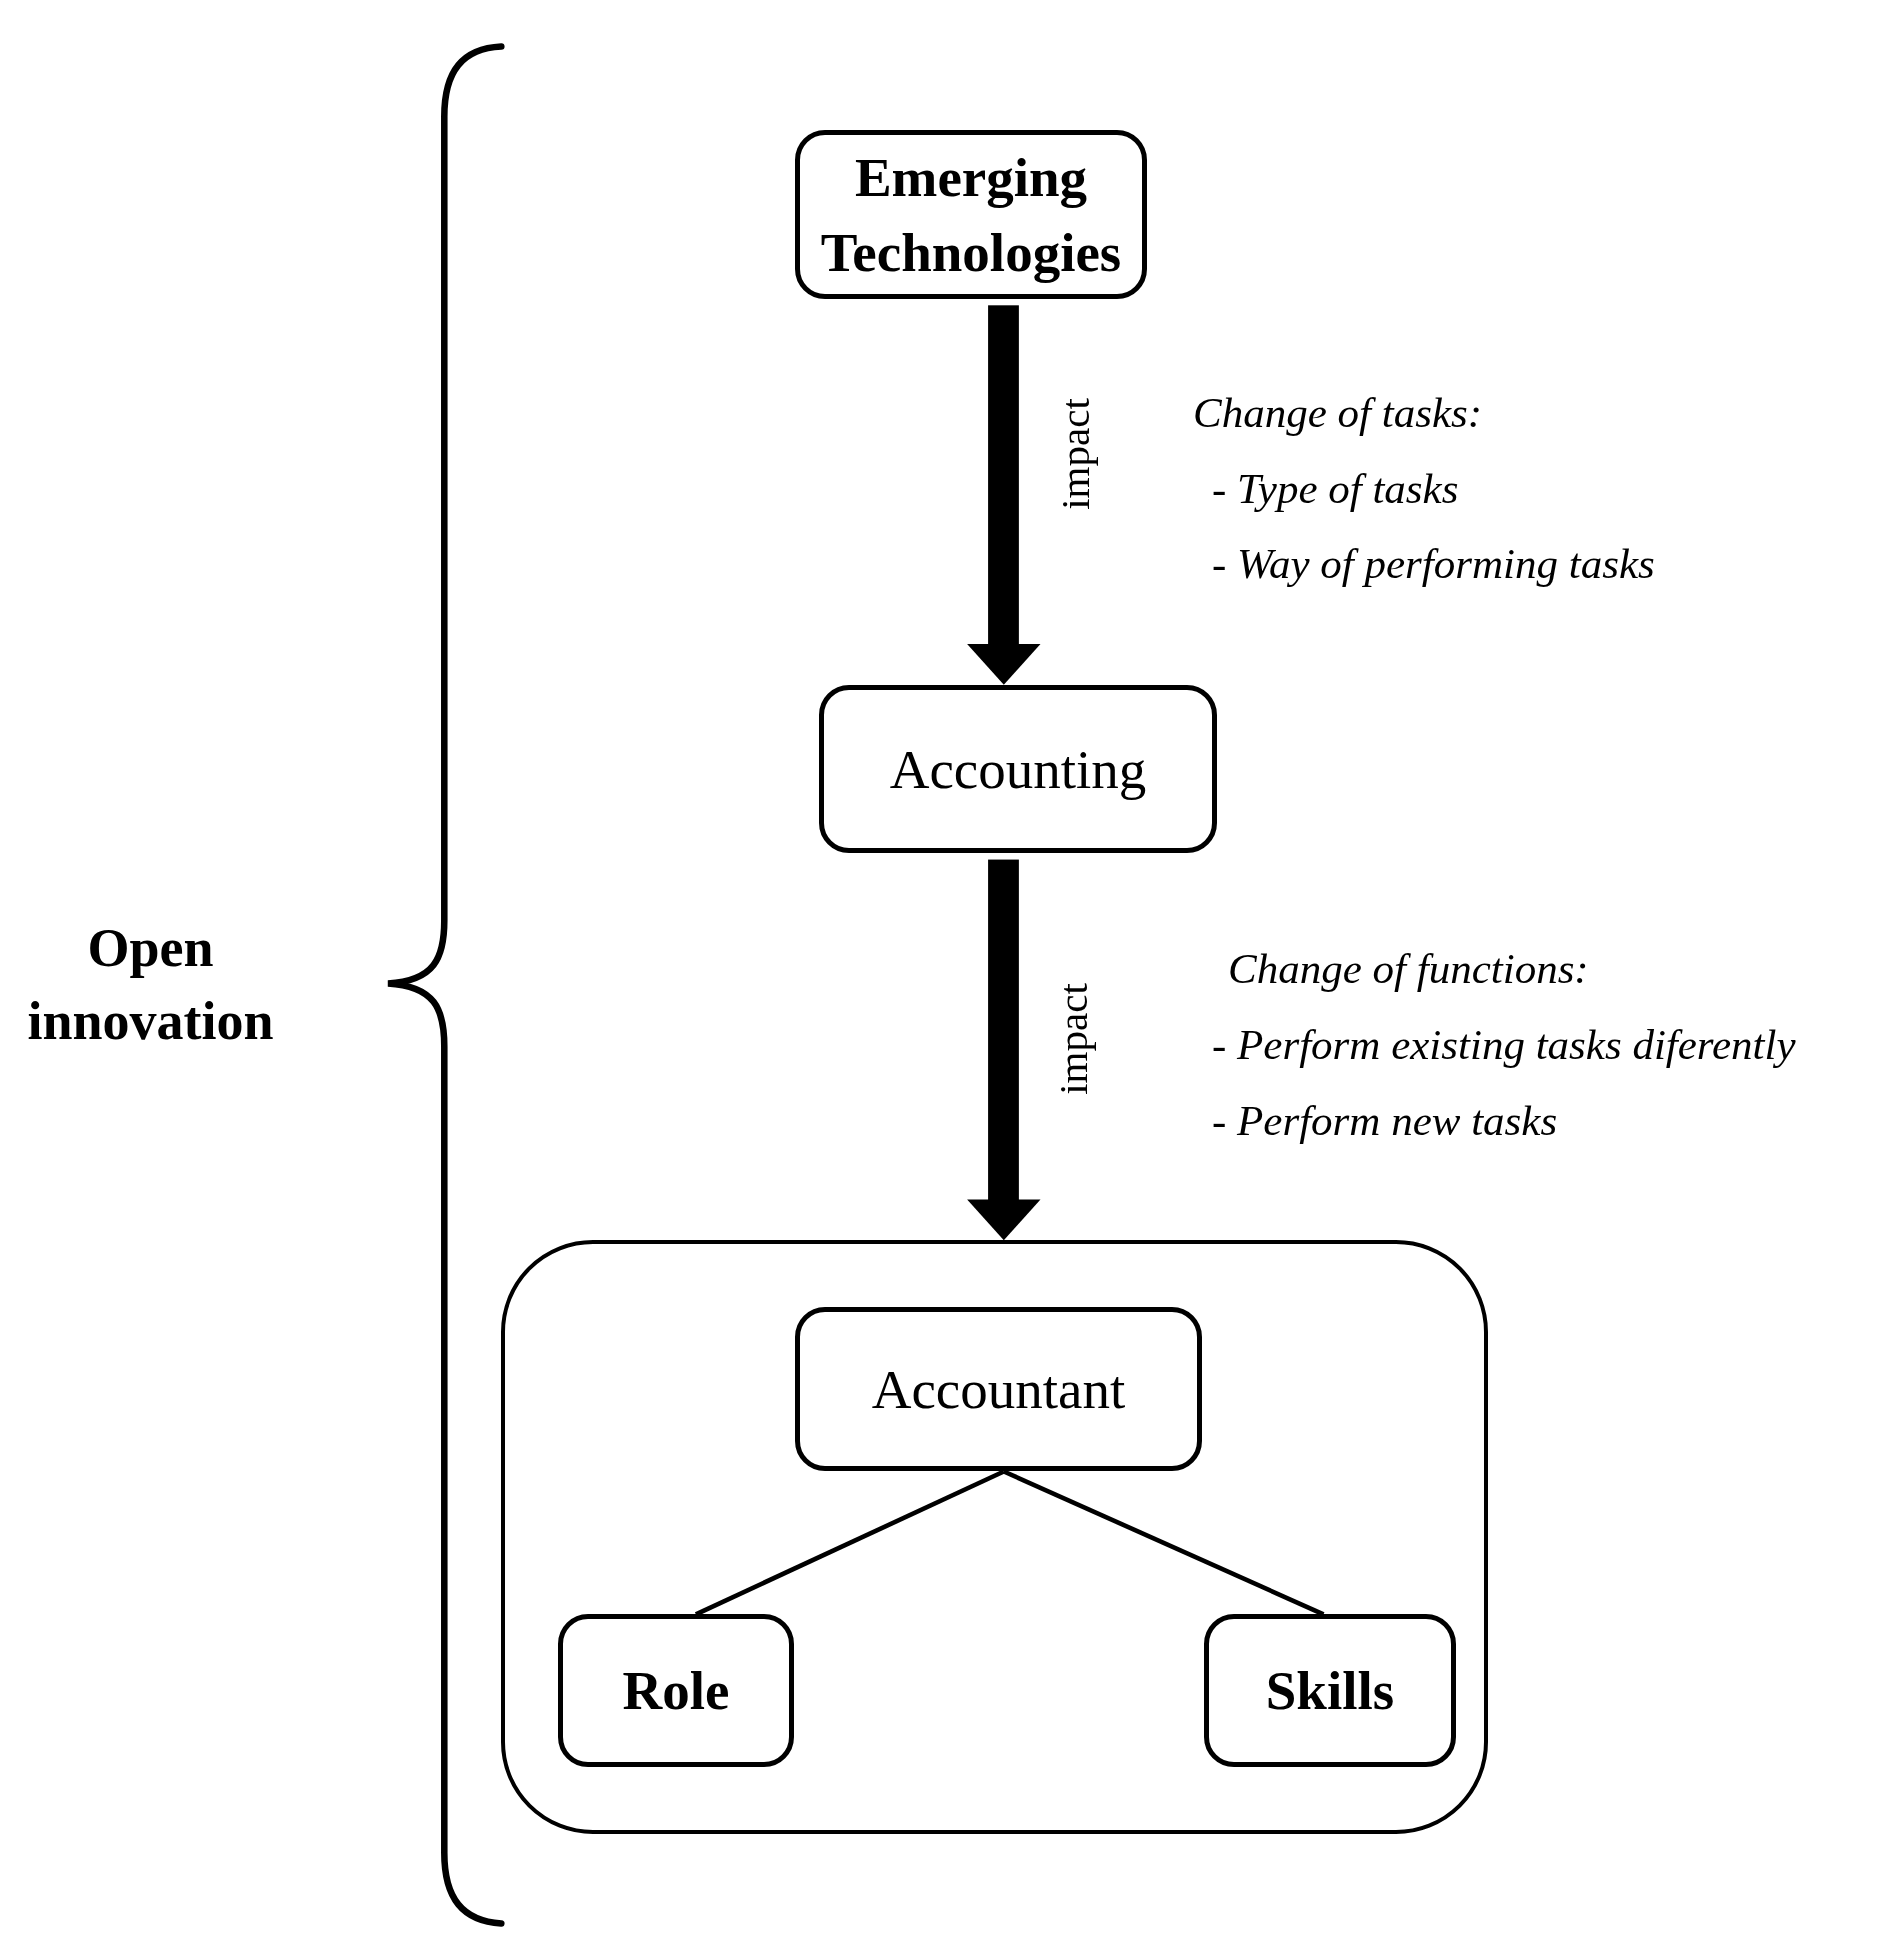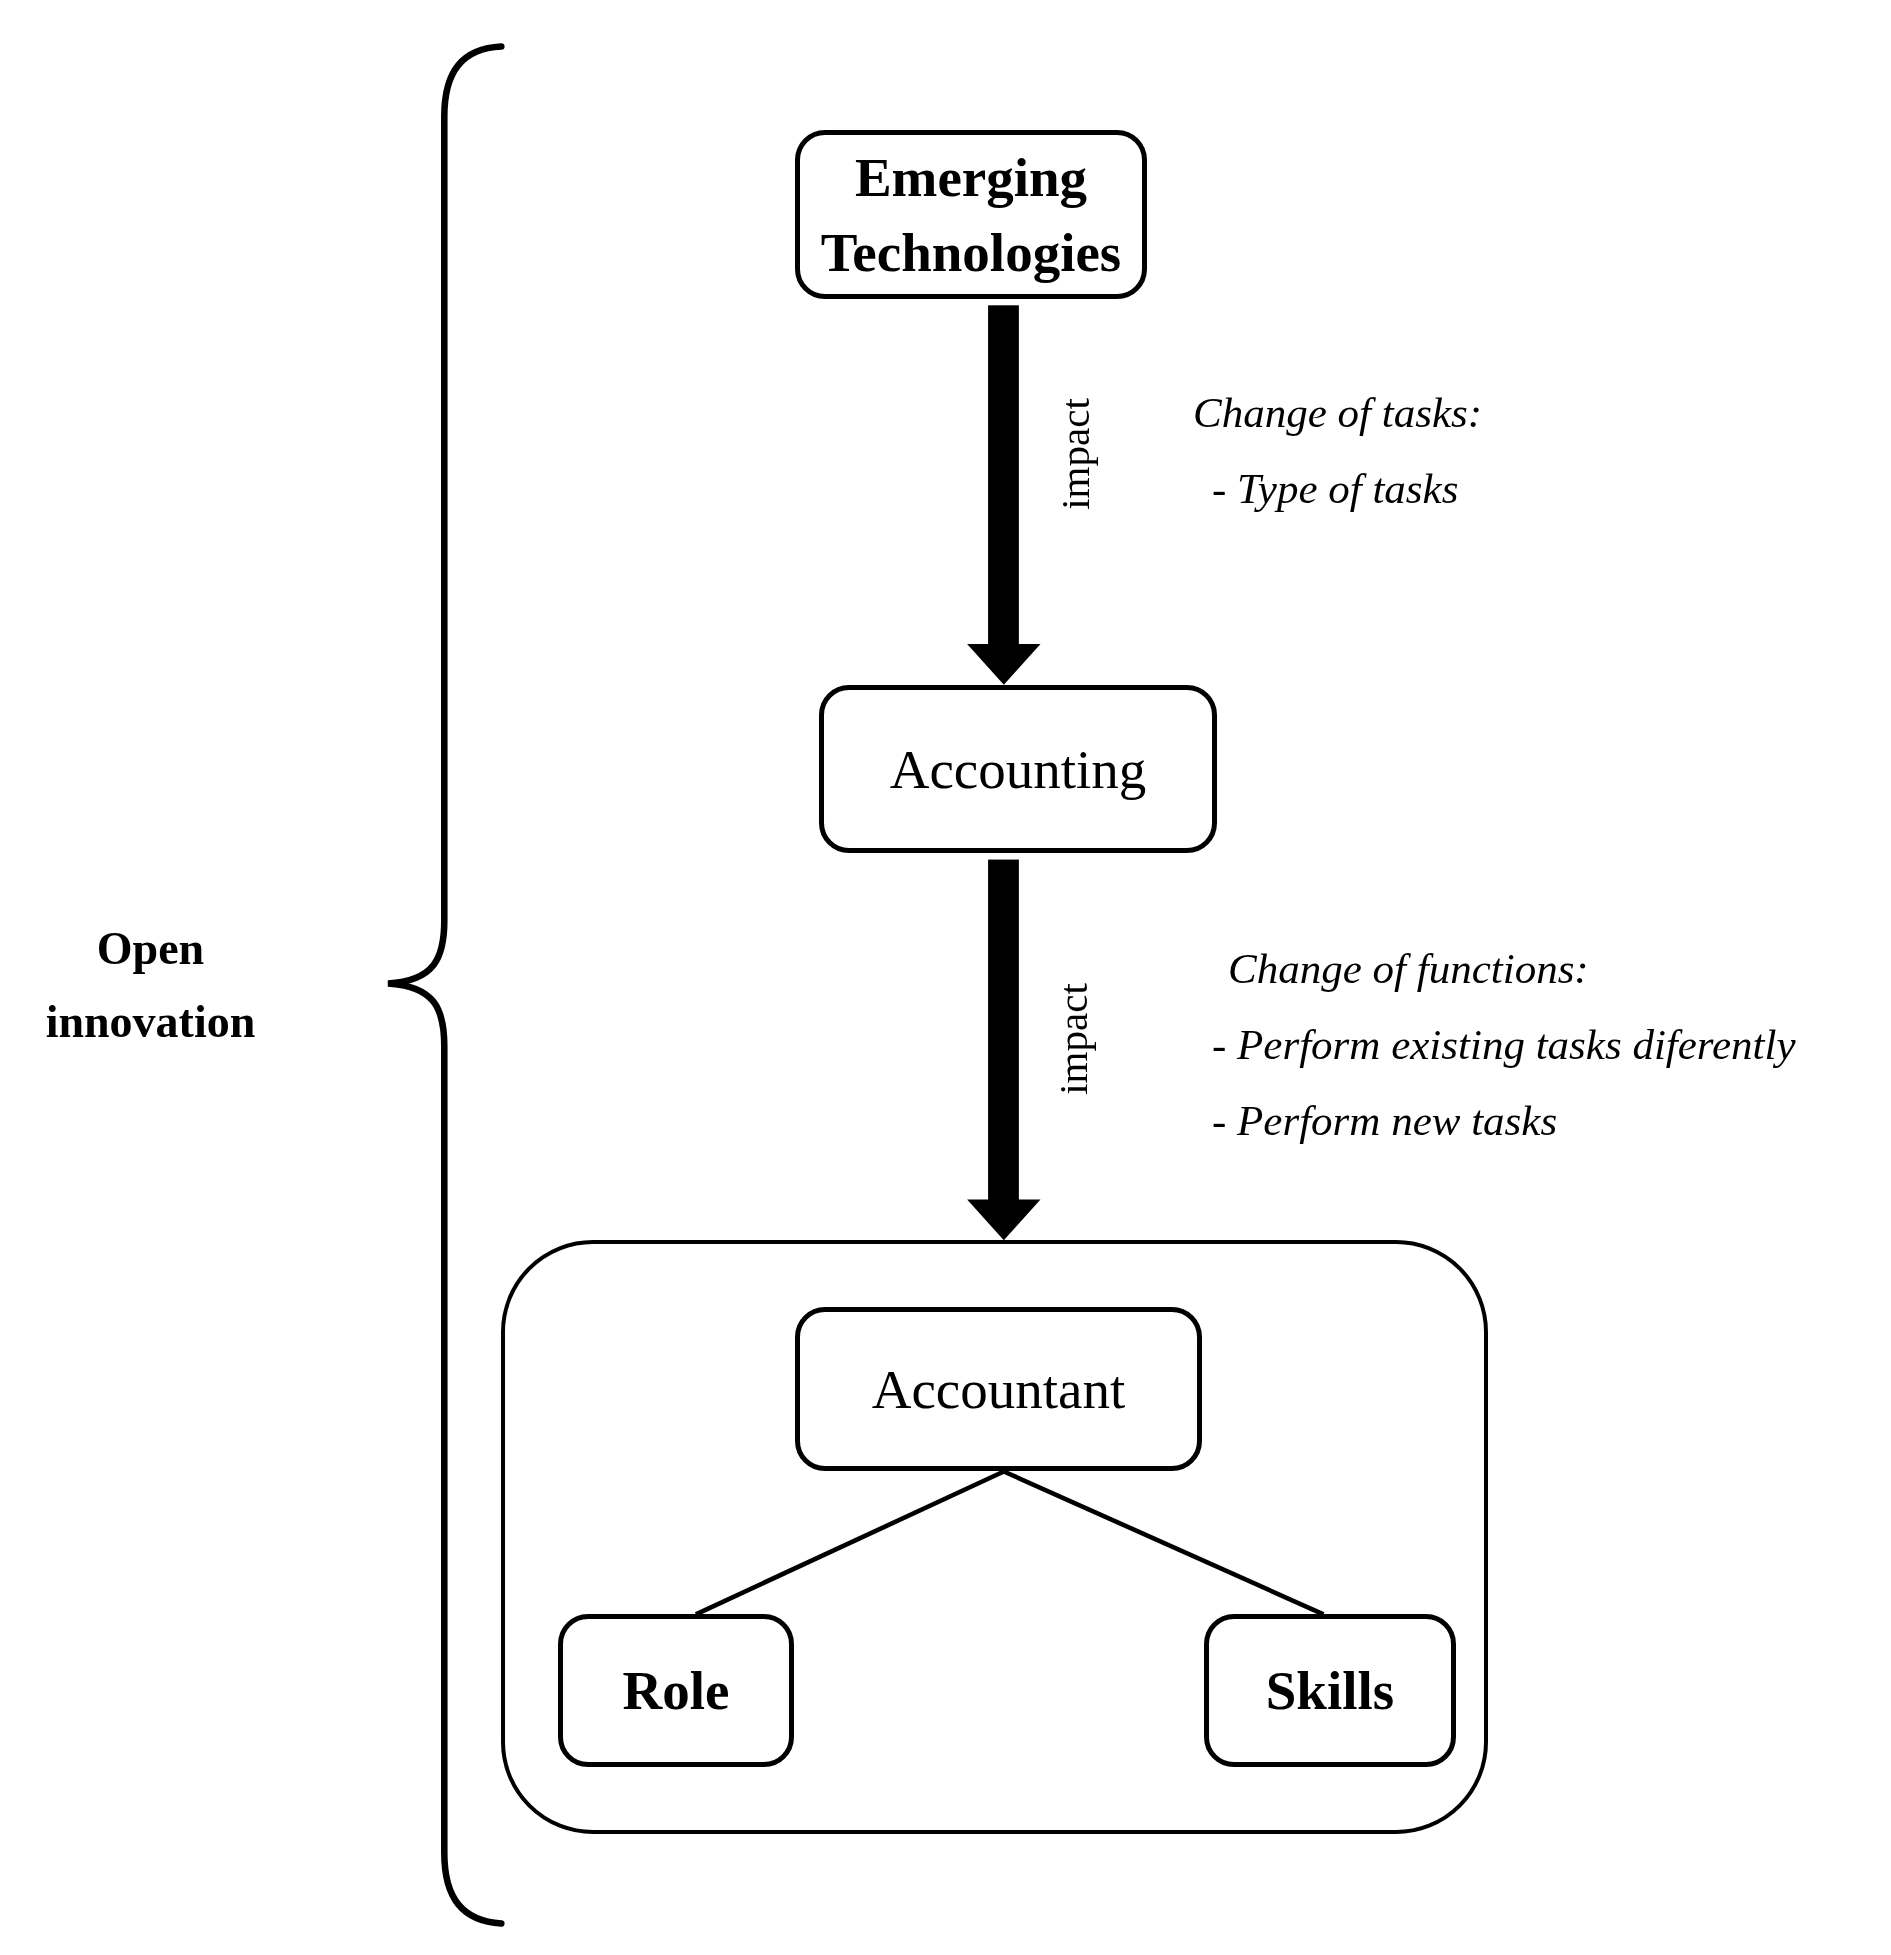--- a/index.html
+++ b/index.html
@@ -60,21 +60,21 @@
     font-size: 43px;
     white-space: nowrap;
     font-style: italic;
   }
   .side-label {
     position: absolute;
     left: 0px;
     top: 912px;
     width: 301px;
     text-align: center;
-    font-size: 46px;
+    font-size: 54px;
     font-weight: 700;
     line-height: 73px;
   }
 </style>
 </head>
 <body>
 
 <div class="canvas">
 
   <svg class="overlay" viewBox="0 0 2886 2984" xmlns="http://www.w3.org/2000/svg">
@@ -110,20 +110,21 @@
     <div>
       <div>Emerging</div>
       <div>Technologies</div>
     </div>
   </div>
 
   <div class="impact-label" style="left:976px; top:431px;">impact</div>
 
   <div class="note" style="left:1193px; top:388px;">Change of tasks:</div>
   <div class="note" style="left:1212px; top:464px;">- Type of tasks</div>
+  <div class="note" style="left:1212px; top:539px;">- Way of performing tasks</div>
 
   <div class="box" style="left:819px; top:685px; width:398px; height:168px;text-align:right;">
     <div>
       <div>Accounting</div>
     </div>
   </div>
 
   <div class="impact-label" style="left:974px; top:1016px;">impact</div>
 
   <div class="note" style="left:1193px; top:944px;margin-left:35px;">Change of functions:</div>

